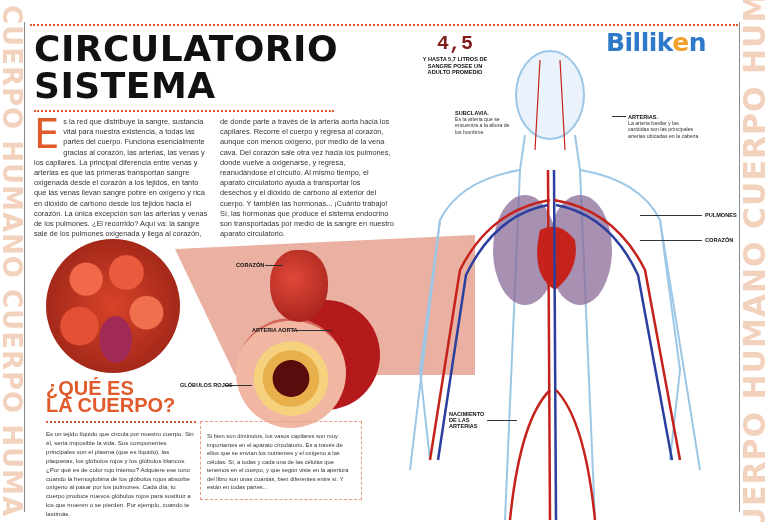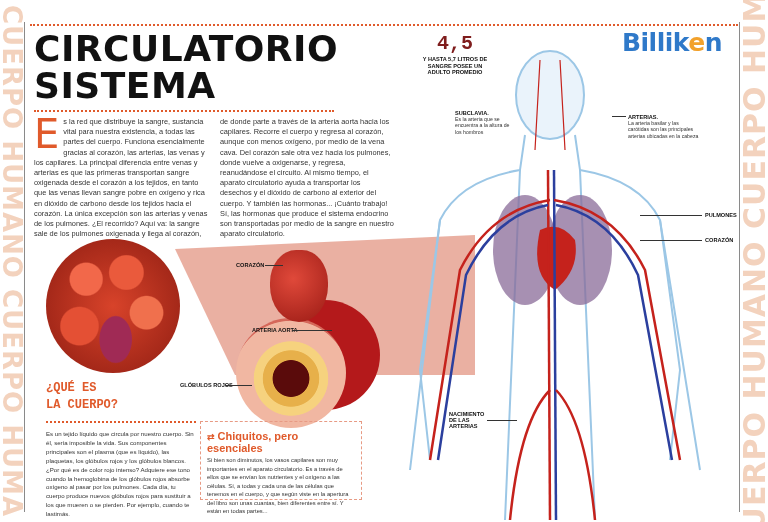--- a/index.html
+++ b/index.html
@@ -25,21 +25,21 @@
     font-size: 36px; line-height: 37px; letter-spacing: 0.5px; color: #111; }
 
   .intro { position: absolute; left: 34px; top: 117px; width: 360px; font-size: 7.4px; line-height: 10.2px; color: #333;
     column-count: 2; column-gap: 12px; }
   .dropcap { float: left; font-size: 40px; line-height: 32px; color: #e05a2b; margin: 1px 4px 0 0; font-family: "DejaVu Sans", sans-serif; }
 
   .stat { position: absolute; left: 420px; top: 32px; width: 70px; text-align: center; }
   .stat .num { font-family: Liberation Mono, monospace; font-weight: bold; font-size: 20px; color: #7f1d1d; }
   .stat .desc { font-weight: bold; font-size: 5.6px; line-height: 6.6px; color: #111; margin-top: 1px; }
 
-  .logo { position: absolute; left: 622px; top: 28px; font-family: "DejaVu Sans", sans-serif; font-weight: bold;
+  .logo { position: absolute; left: 606px; top: 28px; font-family: "DejaVu Sans", sans-serif; font-weight: bold;
     font-size: 25px; color: #2f79c9; letter-spacing: -0.5px; }
   .logo .e { color: #f2a12b; }
 
   .beam { position: absolute; left: 175px; top: 235px; width: 300px; height: 140px;
     background: #e6a292; clip-path: polygon(0 10%, 100% 0, 100% 100%, 20% 100%); opacity: 0.85; }
 
   .cells { position: absolute; left: 46px; top: 239px; width: 134px; height: 134px; border-radius: 50%;
     background:
       radial-gradient(circle at 30% 30%, #f2684a 0 12%, transparent 13%),
       radial-gradient(circle at 60% 25%, #ea5a3c 0 13%, transparent 14%),
@@ -53,22 +53,22 @@
     background: radial-gradient(circle at 50% 55%, #5a0b0b 0 22%, #e7b04a 23% 34%, #f6d27e 35% 45%, #f1b7a2 46% 70%, #d5675a 71% 100%); }
   .artery-tube { position: absolute; left: 290px; top: 300px; width: 90px; height: 110px; background: #b4191b;
     border-radius: 0 60px 60px 0; }
 
   .heart { position: absolute; left: 270px; top: 250px; width: 58px; height: 72px; border-radius: 45% 45% 50% 50%;
     background: radial-gradient(circle at 40% 40%, #e0493a, #9a1a14); }
 
   .label { position: absolute; font-weight: bold; font-size: 5.6px; color: #111; white-space: nowrap; }
   .label-line { position: absolute; height: 1px; background: #333; }
 
-  .q-title { position: absolute; left: 46px; top: 380px; font-family: Liberation Mono, monospace; font-weight: bold;
-    font-size: 12px; line-height: 17px; color: #e05a2b; }
+  .q-title { position: absolute; left: 46px; top: 380px; font-family: Liberation Sans, sans-serif; font-weight: bold;
+    font-size: 20px; line-height: 17px; color: #e05a2b; }
   .q-text { position: absolute; left: 46px; top: 430px; width: 148px; font-size: 6.1px; line-height: 8.9px; color: #333; }
 
   .box { position: absolute; left: 200px; top: 421px; width: 162px; height: 79px; border: 1px dashed #e79a84; padding: 8px 6px 0 6px; }
   .box-title { font-weight: bold; font-size: 11px; color: #e05a2b; }
   .box-title .arrow { font-size: 9px; margin-right: 3px; }
   .box-text { font-size: 5.8px; line-height: 8.5px; color: #333; margin-top: 2px; }
 
   .body-fig { position: absolute; left: 400px; top: 40px; width: 318px; height: 482px; }
   .annot-title { font-weight: bold; font-size: 5.6px; color: #111; }
   .annot-text { font-size: 5.2px; line-height: 6.4px; color: #333; }
@@ -120,23 +120,20 @@
 <div class="label-line" style="left:226px; top:385px; width:26px;"></div>
 
 <div class="q-title">
   <div>¿QUÉ ES</div>
   <div>LA CUERPO?</div>
 </div>
 <div class="dots" style="left:46px; top:421px; width:150px;"></div>
 <div class="q-text">Es un tejido líquido que circula por nuestro cuerpo. Sin él, sería imposible la vida. Sus componentes principales son el plasma (que es líquido), las plaquetas, los glóbulos rojos y los glóbulos blancos. ¿Por qué es de color rojo intenso? Adquiere ese tono cuando la hemoglobina de los glóbulos rojos absorbe oxígeno al pasar por los pulmones. Cada día, tu cuerpo produce nuevos glóbulos rojos para sustituir a los que mueren o se pierden. Por ejemplo, cuando te lastimás.</div>
 
 <div class="box">
-  <div class="box-title">
-    <span class="arrow">⇄</span><span>Chiquitos, pero esenciales</span>
-  </div>
   <div class="box-text">Si bien son diminutos, los vasos capilares son muy importantes en el aparato circulatorio. Es a través de ellos que se envían los nutrientes y el oxígeno a las células. Sí, a todas y cada una de las células que tenemos en el cuerpo, y que según viste en la apertura del libro son unas cuantas, bien diferentes entre sí. Y están en todas partes...</div>
 </div>
 
 <svg class="body-fig" viewBox="0 0 318 482">
   <g fill="none" stroke="#9cc7e6" stroke-width="2">
     <ellipse cx="150" cy="55" rx="34" ry="44" fill="#eaf3fb"></ellipse>
     <path d="M125 95 L120 130 Q60 140 40 180 L20 330 L30 420 M175 95 L180 130 Q240 140 260 180 L280 330 L270 420"></path>
     <path d="M120 130 L105 480 M180 130 L195 480"></path>
     <path d="M40 180 L10 430 M260 180 L300 430"></path>
   </g>

